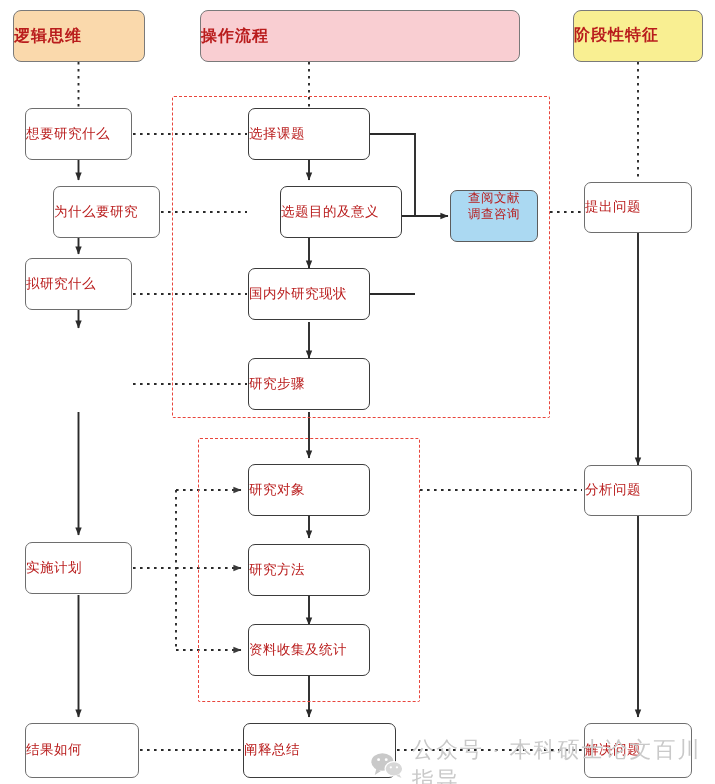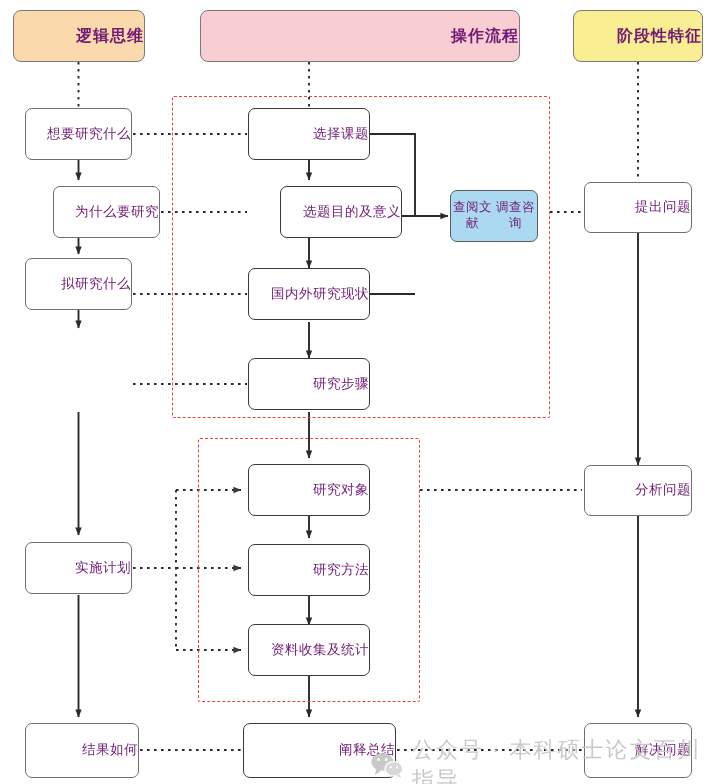--- a/index.html
+++ b/index.html
@@ -1,21 +1,21 @@
 <!DOCTYPE html>
 <html><head>
 <meta charset="utf-8">
 <style>
   html,body{margin:0;padding:0;background:#ffffff;}
   body{font-family:"Liberation Sans","DejaVu Sans",sans-serif;}
   #canvas{position:relative;width:715px;height:784px;background:#ffffff;overflow:hidden;}
   svg#wires{position:absolute;left:0;top:0;width:715px;height:784px;pointer-events:none;}
-  .node{position:absolute;box-sizing:border-box;display:flex;align-items:center;justify-content:flex-end;
+  .node{position:absolute;box-sizing:border-box;display:flex;align-items:center;justify-content:flex-start;
         text-align:center;border:1.6px solid #3b3b3b;border-radius:7px;background:#ffffff;
-        color:#701a75;font-size:13.5px;line-height:1.25;letter-spacing:.5px;z-index:3;}
+        color:#b91c1c;font-size:13.5px;line-height:1.25;letter-spacing:.5px;z-index:3;}
   .node.hdr{border-width:1.8px;font-size:16px;font-weight:700;letter-spacing:1px;border-radius:8px;}
   .node.hdr-orange{background:#fad9ac;border-color:#7a7a7a;}
   .node.hdr-pink{background:#f9ced2;border-color:#7a7a7a;}
   .node.hdr-yellow{background:#f9ef92;border-color:#7a7a7a;}
   .node.blue{background:#abd9f2;border-color:#5c5c5c;font-size:12.5px;}
   .node.thin{border-color:#6e6e6e;border-width:1.3px;}
   .node span{display:block;}
   .group-box{position:absolute;box-sizing:border-box;border:1.6px dashed #e8453c;border-radius:2px;z-index:1;background:transparent;}
   .watermark{position:absolute;z-index:6;display:flex;align-items:center;gap:8px;
              color:#c9c9c9;font-size:22px;letter-spacing:2px;pointer-events:none;}
@@ -88,21 +88,21 @@
       <path d="M176,650 L241,650" marker-end="url(#ahd)"></path>
     </g>
   </svg>
 
   <div class="node hdr hdr-orange" style="left:13px;top:10px;width:132px;height:52px;">
     <span>逻辑思维</span>
   </div>
   <div class="node hdr hdr-pink" style="left:200px;top:10px;width:320px;height:52px;">
     <span>操作流程</span>
   </div>
-  <div class="node hdr hdr-yellow" style="left:573px;top:10px;width:130px;height:52px;">
+  <div class="node hdr hdr-yellow" style="left:573px;top:10px;width:130px;height:52px;font-family:Liberation Mono, monospace;">
     <span>阶段性特征</span>
   </div>
 
   <div class="node thin" style="left:25px;top:108px;width:107px;height:52px;">
     <span>想要研究什么</span>
   </div>
   <div class="node thin" style="left:25px;top:186px;width:107px;height:52px;margin-left:28px;">
     <span>为什么要研究</span>
   </div>
   <div class="node thin" style="left:25px;top:258px;width:107px;height:52px;">
@@ -133,21 +133,21 @@
   <div class="node" style="left:248px;top:464px;width:122px;height:52px;">
     <span>研究对象</span>
   </div>
   <div class="node" style="left:248px;top:624px;width:122px;height:52px;">
     <span>资料收集及统计</span>
   </div>
   <div class="node" style="left:243px;top:723px;width:153px;height:55px;">
     <span>阐释总结</span>
   </div>
 
-  <div class="node blue" style="left:450px;top:190px;width:88px;height:52px;flex-direction:row;">
+  <div class="node blue" style="left:450px;top:190px;width:88px;height:52px;flex-direction:column;">
     <span>查阅文献</span>
     <span>调查咨询</span>
   </div>
 
   <div class="node thin" style="left:584px;top:182px;width:108px;height:51px;">
     <span>提出问题</span>
   </div>
   <div class="node thin" style="left:584px;top:465px;width:108px;height:51px;">
     <span>分析问题</span>
   </div>

